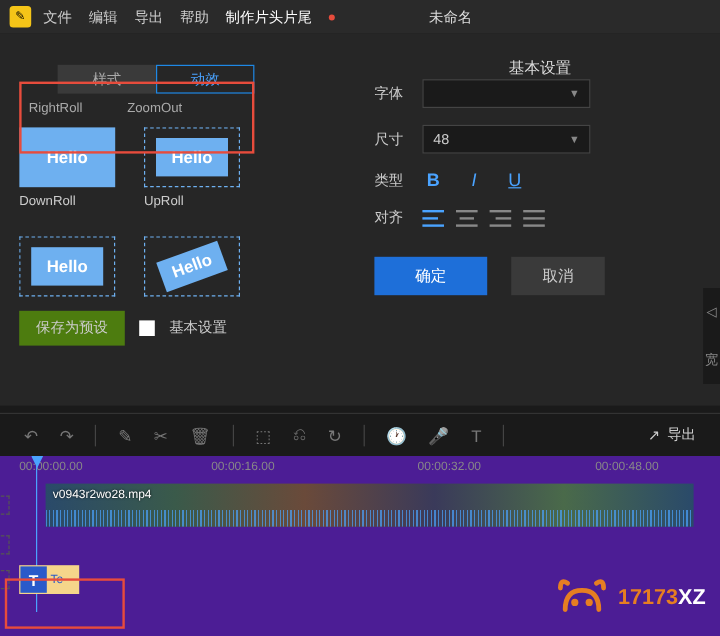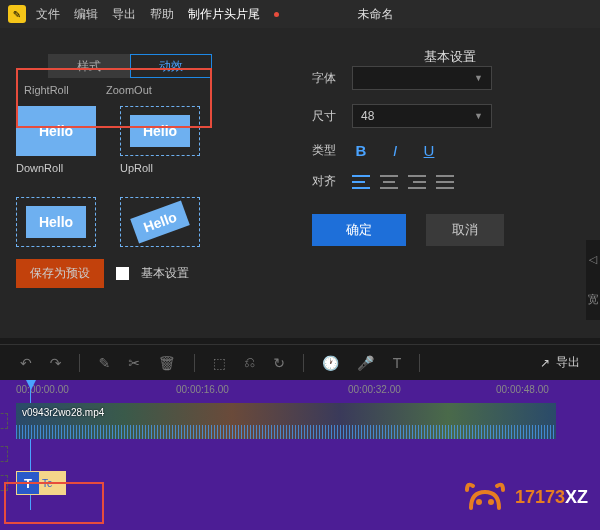--- a/index.html
+++ b/index.html
@@ -31,21 +31,21 @@
 .anim-grid { display: flex; flex-wrap: wrap; gap: 18px 24px; margin-top: 10px; overflow: hidden; height: 145px; }
 .anim-item { width: 80px; }
 .anim-thumb { width: 80px; height: 50px; background: #6eb0f0; position: relative; display: flex; align-items: center; justify-content: center; }
 .anim-thumb .hello { font-size: 14px; color: #fff; font-weight: bold; }
 .anim-thumb.dash { background: transparent; border: 1px dashed #6eb0f0; }
 .anim-thumb.dash .inner { width: 60px; height: 32px; background: #6eb0f0; display: flex; align-items: center; justify-content: center; }
 .anim-thumb.rotate .inner { transform: rotate(-20deg); background: #6eb0f0; padding: 4px 10px; }
 .anim-label { font-size: 11px; color: #ccc; margin-top: 6px; }
 
 .left-bottom { display: flex; align-items: center; margin-top: 8px; gap: 12px; }
-.save-preset { background: #c2410c; color: #ccc; padding: 6px 14px; font-size: 12px; cursor: pointer; }
+.save-preset { background: #4d7c0f; color: #ccc; padding: 6px 14px; font-size: 12px; cursor: pointer; }
 .checkbox { width: 13px; height: 13px; background: #fff; display: inline-block; }
 .apply-all { font-size: 12px; color: #ccc; }
 
 
 .settings-title { text-align: center; font-size: 13px; margin-top: 6px; color: #ddd; }
 .setting-row { display: flex; align-items: center; margin-bottom: 14px; font-size: 12px; }
 .setting-label { width: 40px; color: #ccc; }
 .dropdown { flex: 1; height: 24px; background: #1a1a1a; border: 1px solid #444; display: flex; align-items: center; justify-content: space-between; padding: 0 8px; cursor: pointer; max-width: 140px; }
 .dropdown .val { color: #ccc; font-size: 12px; }
 .dropdown .arrow { font-size: 9px; color: #888; }
@@ -67,21 +67,21 @@
 .tool-divider { width: 1px; height: 18px; background: #444; }
 .export-btn { margin-left: auto; display: flex; align-items: center; gap: 6px; color: #ccc; font-size: 12px; cursor: pointer; }
 
 
 .timeline { background: #4c1d95; padding: 4px 0 0 16px; position: relative; height: 150px; }
 .time-ruler { display: flex; font-size: 10px; color: #888; height: 18px; position: relative; }
 .time-mark { position: absolute; }
 .playhead { position: absolute; left: 30px; top: 0; width: 0; height: 130px; border-left: 1px solid #4aa3ff; }
 .playhead::before { content: ''; position: absolute; top: 0; left: -5px; width: 10px; height: 10px; background: #4aa3ff; clip-path: polygon(0 0, 100% 0, 50% 100%); }
 
-.track { height: 38px; display: flex; align-items: center; margin-bottom: 4px; position: relative; }
+.track { height: 38px; display: flex; align-items: center; margin-bottom: 4px; position: relative; justify-content: center; }
 .track-icon { position: absolute; left: -24px; width: 16px; height: 16px; border: 1px dashed #555; }
 .clip-video { height: 36px; width: 540px; background: linear-gradient(90deg, #2a4a6a 0%, #3a5a4a 20%, #6a4a3a 40%, #3a3a5a 60%, #4a6a4a 80%, #2a4a6a 100%); position: relative; overflow: hidden; }
 .clip-video .waveform { position: absolute; bottom: 0; left: 0; right: 0; height: 14px; background: repeating-linear-gradient(90deg, #4aa3ff 0 1px, transparent 1px 3px); opacity: 0.7; }
 .clip-label { position: absolute; left: 6px; top: 4px; font-size: 10px; color: #fff; text-shadow: 0 0 2px #000; }
 
 .gap-track { height: 20px; }
 
 .text-track { position: relative; height: 30px; }
 .text-clip { position: absolute; left: 0; width: 50px; height: 24px; background: #f5d58a; display: flex; align-items: center; }
 .text-clip .t-icon { width: 22px; height: 22px; background: #2a5aca; color: #fff; display: flex; align-items: center; justify-content: center; font-weight: bold; font-size: 13px; margin: 1px; }

